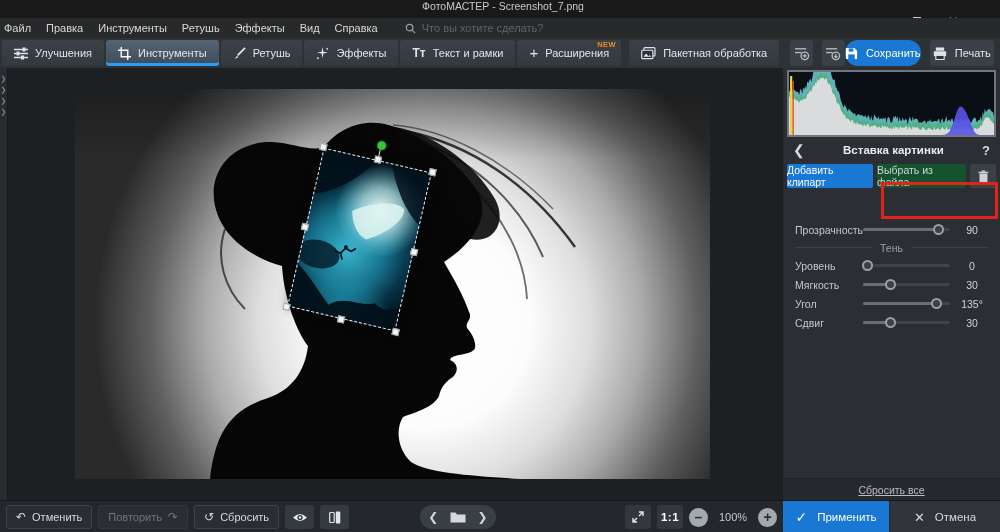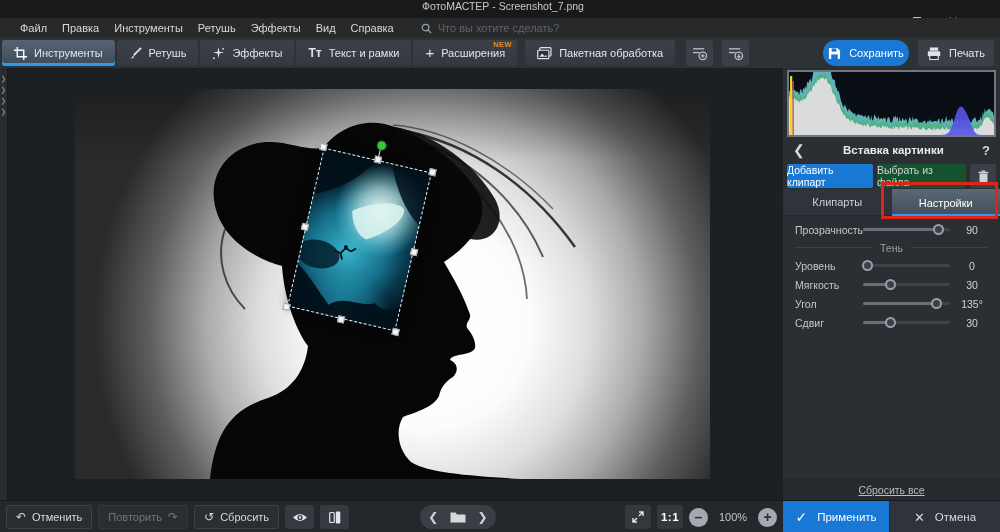--- a/index.html
+++ b/index.html
@@ -8,21 +8,21 @@
 
   
   .titlebar { position:absolute; left:0; top:0; width:1000px; height:18px; background:#191919; display:flex; align-items:center; padding-left:6px;flex-direction:column; }
   .logo { width:10px; height:10px; border-radius:50%; background:conic-gradient(#e53935,#fb8c00,#fdd835,#43a047,#00acc1,#3949ab,#8e24aa,#e53935); margin-right:7px; }
   .win-title { font-size:10.5px; color:#c9c9c9; }
   .win-controls { margin-left:auto; display:flex; align-items:center; gap:27px; padding-right:42px; }
   .win-glyph { color:#c5c5c5; font-size:10px; font-family:"DejaVu Sans",sans-serif; line-height:18px; }
   .restore-box { width:8px; height:8px; border:1px solid #c5c5c5; }
 
   
-  .menubar { position:absolute; left:0; top:18px; width:1000px; height:20px; background:#27292b; display:flex; align-items:center; gap:15px; padding-left:20px; }
+  .menubar { position:absolute; left:0; top:18px; width:1000px; height:20px; background:#27292b; display:flex; align-items:center; gap:15px; padding-left:4px; }
   .menu-item { font-size:11px; color:#d8d8d8; cursor:default; }
   .menu-search { display:flex; align-items:center; gap:6px; margin-left:12px; }
   .menu-search .ph { font-size:11px; color:#5f6368; }
 
   
   .toolbar { position:absolute; left:0; top:38px; width:1000px; height:30px; background:#2d3237; display:flex; align-items:center; padding:0 4px 0 2px; }
   .tool-tab { position:relative; height:26px; margin-right:2px; padding:0 12px; border-radius:3px; background:linear-gradient(#3b4147,#34393f); display:flex; align-items:center; gap:7px; color:#e3e6e9; font-size:11px; white-space:nowrap; cursor:pointer; }
   .tool-tab.selected { background:linear-gradient(#566372,#3d4a59); box-shadow:inset 0 -3px 0 0 #2e9af0; }
   .tool-tab .badge { position:absolute; top:0px; right:5px; font-size:7.5px; font-weight:bold; color:#f08a1d; letter-spacing:.5px; }
   .batch-btn { margin-left:6px; }
@@ -133,20 +133,33 @@
     <div class="menu-search">
       <svg width="11" height="11" viewBox="0 0 12 12">
           <circle cx="5" cy="5" r="3.6" fill="none" stroke="#9aa0a6" stroke-width="1.4"></circle>
           <line x1="8" y1="8" x2="11" y2="11" stroke="#9aa0a6" stroke-width="1.4"></line>
         </svg>
       <span class="ph">Что вы хотите сделать?</span>
     </div>
   </div>
 
   <div class="toolbar">
+    <div class="tool-tab">
+      <svg width="14" height="13" viewBox="0 0 14 13">
+          <g stroke="#dfe3e7" stroke-width="1.5">
+            <line x1="0" y1="2.5" x2="14" y2="2.5"></line>
+            <line x1="0" y1="6.5" x2="14" y2="6.5"></line>
+            <line x1="0" y1="10.5" x2="14" y2="10.5"></line>
+          </g>
+          <rect x="8.5" y="0.5" width="3" height="4" fill="#dfe3e7"></rect>
+          <rect x="2.5" y="4.5" width="3" height="4" fill="#dfe3e7"></rect>
+          <rect x="7" y="8.5" width="3" height="4" fill="#dfe3e7"></rect>
+        </svg>
+      <span>Улучшения</span>
+    </div>
     <div class="tool-tab selected">
       <svg width="13" height="13" viewBox="0 0 14 14">
           <path d="M3.5 0v10.5H14 M0 3.5h10.5V14" fill="none" stroke="#ffffff" stroke-width="1.5"></path>
         </svg>
       <span>Инструменты</span>
     </div>
     <div class="tool-tab">
       <svg width="13" height="13" viewBox="0 0 14 14">
           <path d="M13 1 L5 9" stroke="#dfe3e7" stroke-width="2"></path>
           <path d="M4.5 9.5 L1.5 12.8 L5.8 11 Z" fill="#dfe3e7"></path>
@@ -287,24 +300,20 @@
       <div class="btn-choosefile">Выбрать из файла</div>
       <div class="btn-trash">
         <svg width="11" height="13" viewBox="0 0 11 13">
             <rect x="1.5" y="3.5" width="8" height="9" rx="1" fill="#cfd3d7"></rect>
             <rect x="0.5" y="1.8" width="9.8" height="1.4" fill="#cfd3d7"></rect>
             <rect x="3.6" y="0.4" width="3.6" height="1.4" fill="#cfd3d7"></rect>
           </svg>
       </div>
     </div>
 
-    <div class="rp-tabs">
-      <div class="rp-tab cliparts">Клипарты</div>
-      <div class="rp-tab settings">Настройки</div>
-    </div>
     <div class="annotation-red"></div>
 
     <div class="sliders">
       <div class="slider-row">
         <span class="slider-label">Прозрачность</span>
         <div class="slider-track">
             <div class="slider-fill" style="width: 86%;"></div>
             <div class="slider-handle" style="left: calc(86% - 5px);"></div>
           </div>
         <span class="slider-value">90</span>

